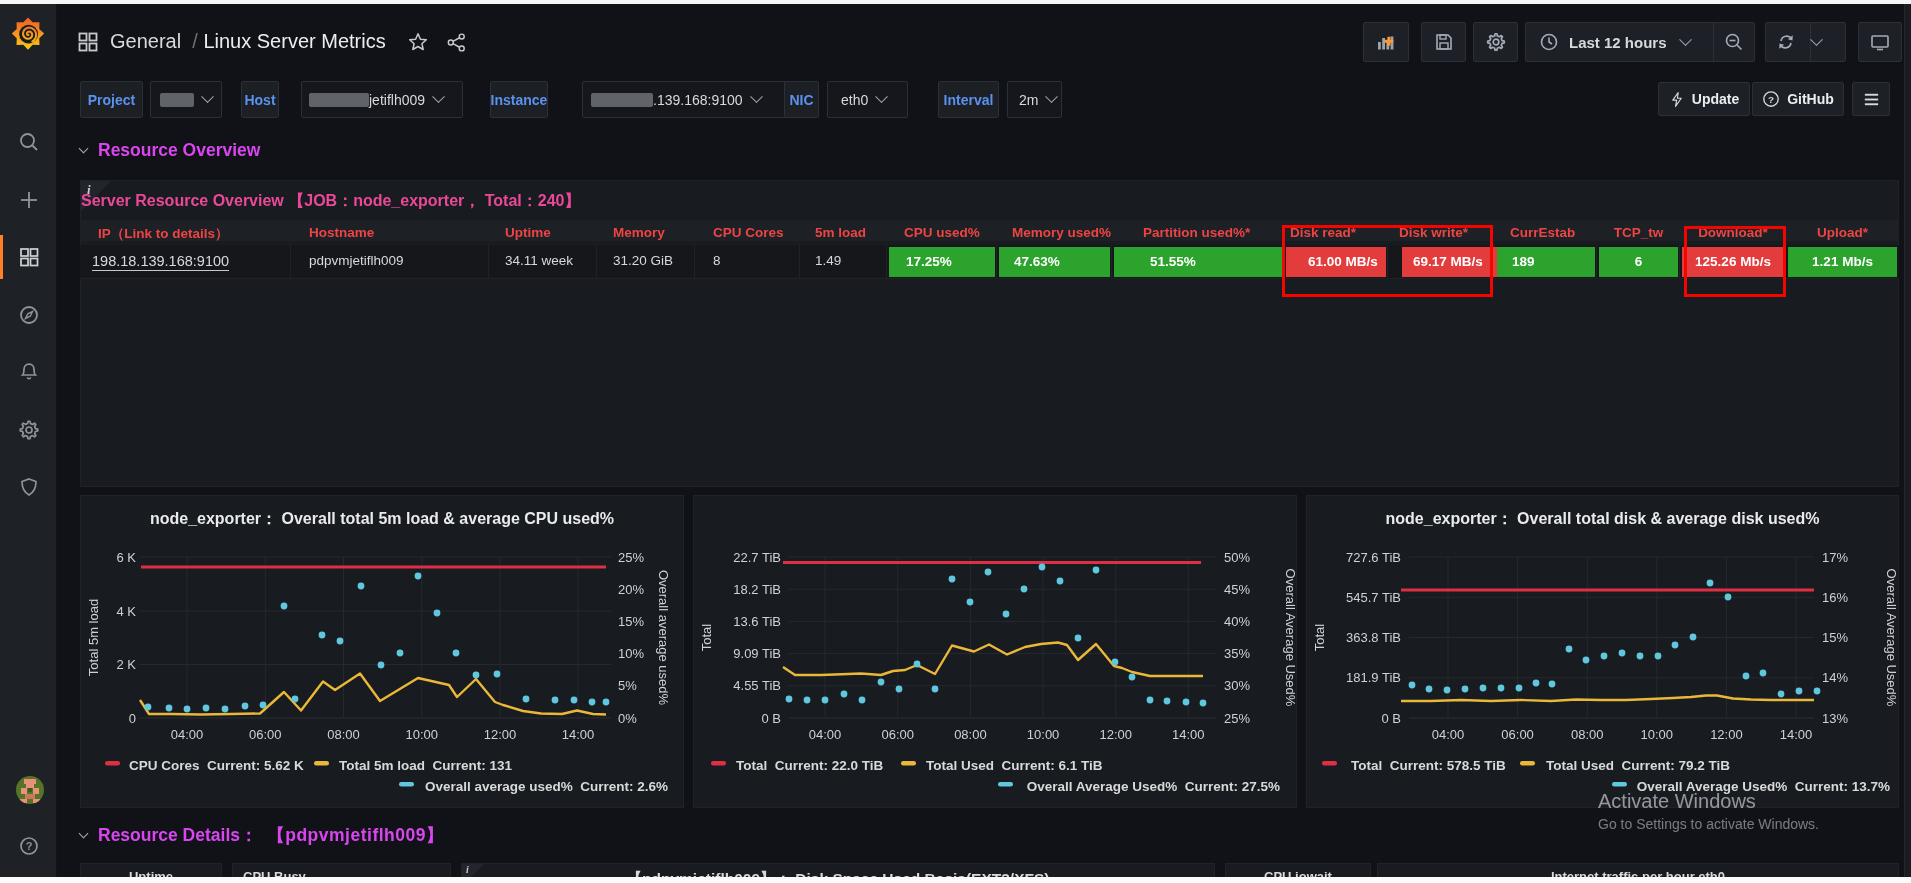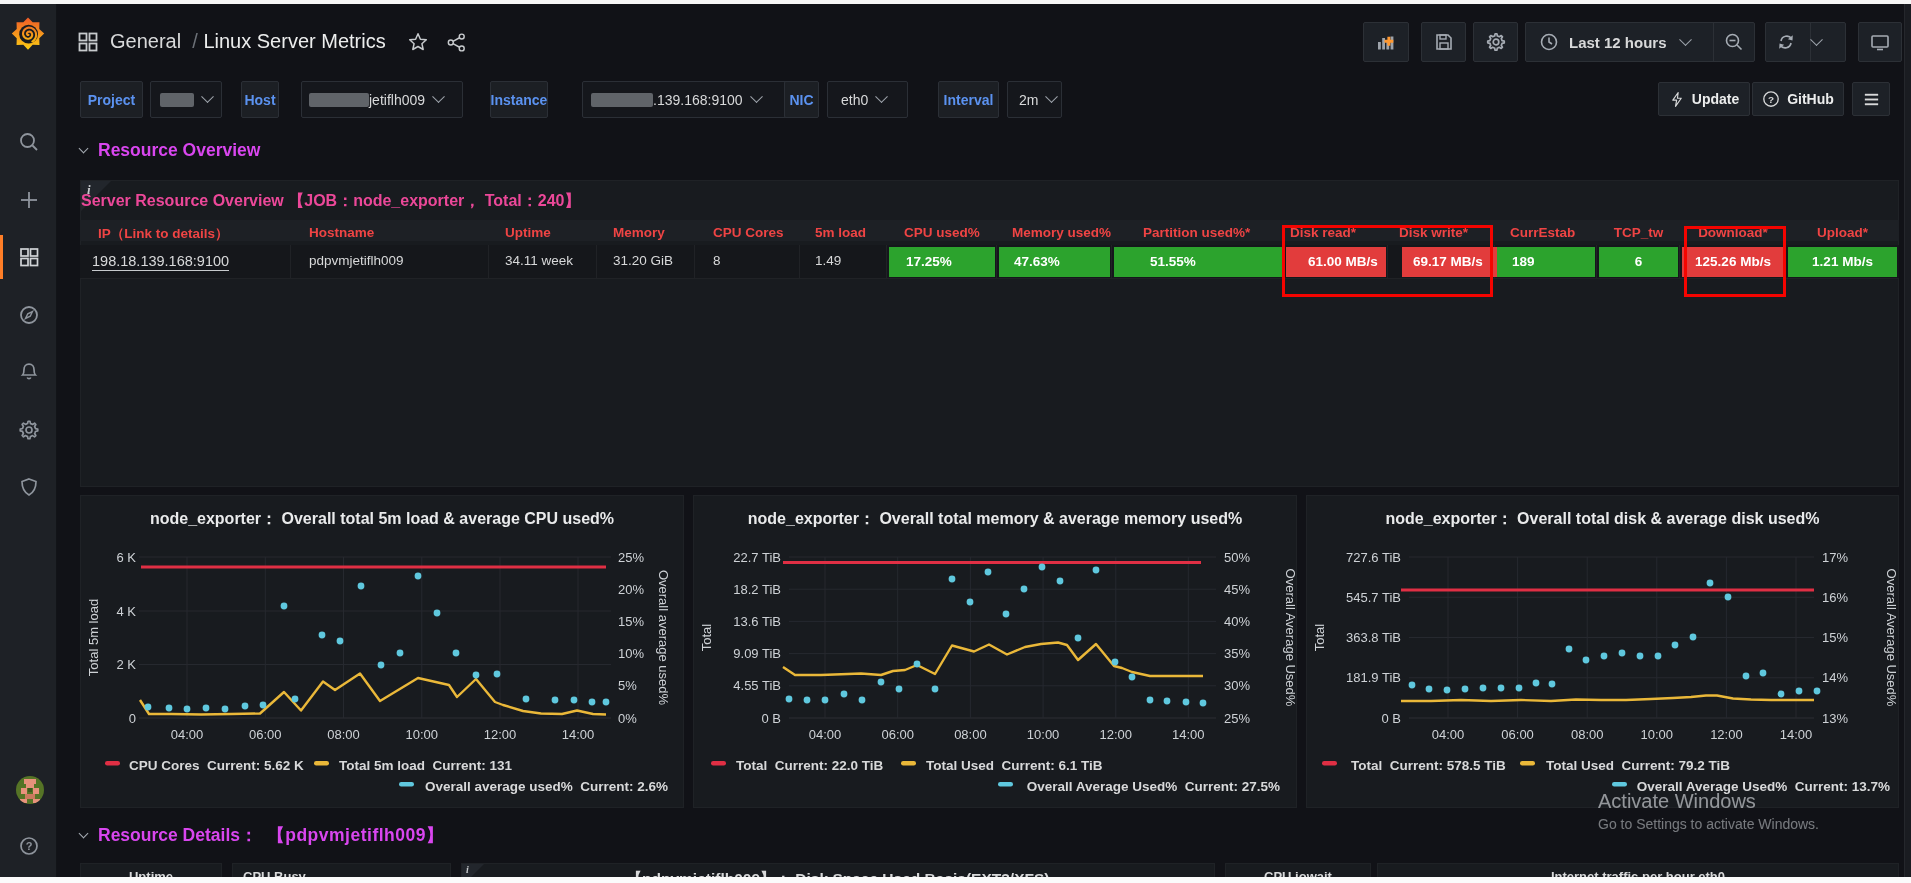--- a/index.html
+++ b/index.html
@@ -335,21 +335,20 @@
         <circle cx="525.0" cy="206.0" r="3.4" fill="#5fc8de"></circle>
         <rect x="24" y="265" width="15" height="4.5" rx="2.2" fill="#e02f44"></rect>
         <text x="48" y="274" font-size="13.5" fill="#d8d9da" font-weight="bold">CPU Cores&nbsp;&nbsp;Current: 5.62 K</text>
         <rect x="233" y="265" width="15" height="4.5" rx="2.2" fill="#eab839"></rect>
         <text x="258" y="274" font-size="13.5" fill="#d8d9da" font-weight="bold">Total 5m load&nbsp;&nbsp;Current: 131</text>
         <rect x="318" y="286" width="15" height="4.5" rx="2.2" fill="#5fc8de"></rect>
         <text x="587" y="295" font-size="13.5" fill="#d8d9da" font-weight="bold" text-anchor="end">Overall average used%&nbsp;&nbsp;Current: 2.6%</text>
       </svg>
   </div>
   <div class="panel" style="left:693px;top:495px;width:604px;height:313px;">
-    <div class="ctitle">node_exporter：&nbsp;Overall total memory &amp; average memory used%</div>
     <svg width="604" height="313" viewBox="0 0 604 313" style="position:absolute;left:0;top:0;">
         <line x1="95" y1="61" x2="522" y2="61" stroke="#26292f" stroke-width="1"></line>
         <line x1="95" y1="93.2" x2="522" y2="93.2" stroke="#26292f" stroke-width="1"></line>
         <line x1="95" y1="125.4" x2="522" y2="125.4" stroke="#26292f" stroke-width="1"></line>
         <line x1="95" y1="157.6" x2="522" y2="157.6" stroke="#26292f" stroke-width="1"></line>
         <line x1="95" y1="189.8" x2="522" y2="189.8" stroke="#26292f" stroke-width="1"></line>
         <line x1="95" y1="222" x2="522" y2="222" stroke="#2c2f35" stroke-width="1"></line>
         <line x1="131" y1="61" x2="131" y2="222" stroke="#26292f" stroke-width="1"></line>
         <line x1="203.7" y1="61" x2="203.7" y2="222" stroke="#26292f" stroke-width="1"></line>
         <line x1="276.4" y1="61" x2="276.4" y2="222" stroke="#26292f" stroke-width="1"></line>

